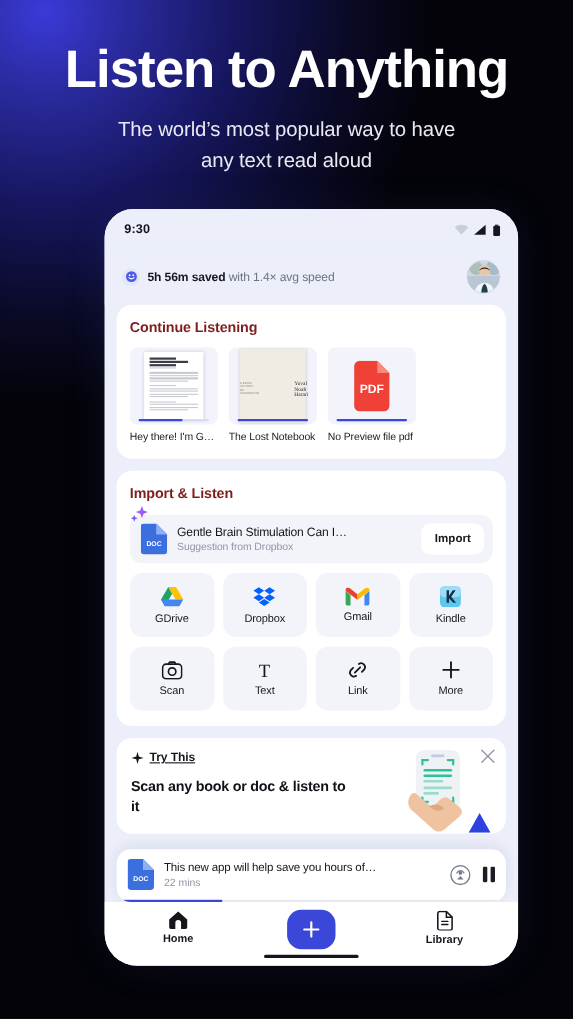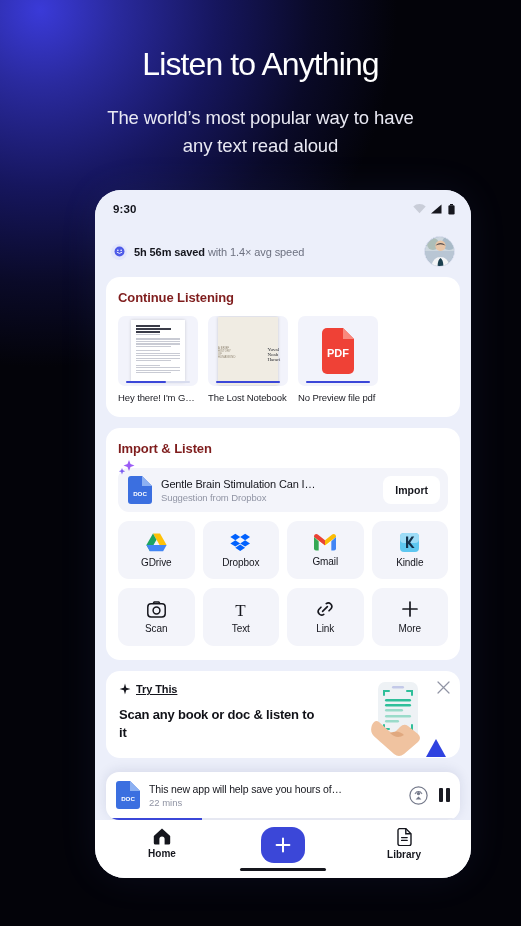--- a/index.html
+++ b/index.html
@@ -16,22 +16,22 @@
       radial-gradient(circle 420px at 40px 10px, #3a3ad8 0%, #2a2a9e 18%, #16165e 42%, #0a0a28 65%, #030309 85%),
       radial-gradient(circle 520px at 470px 260px, #10103a 0%, #05050f 55%, #000 100%),
       #000;
     overflow: hidden;
   }
 
   
   .hero { position: absolute; top: 36px; left: 0; width: 521px; text-align: center; }
   .hero-title {
     color: #ffffff;
-    font-size: 32px;
-    font-weight: normal;
+    font-size: 48px;
+    font-weight: bold;
     letter-spacing: -0.9px;
     line-height: 56px;
   }
   .hero-sub {
     color: #e9e9f3;
     font-size: 18.5px;
     line-height: 28px;
     margin-top: 12px;
     letter-spacing: -0.1px;
   }

